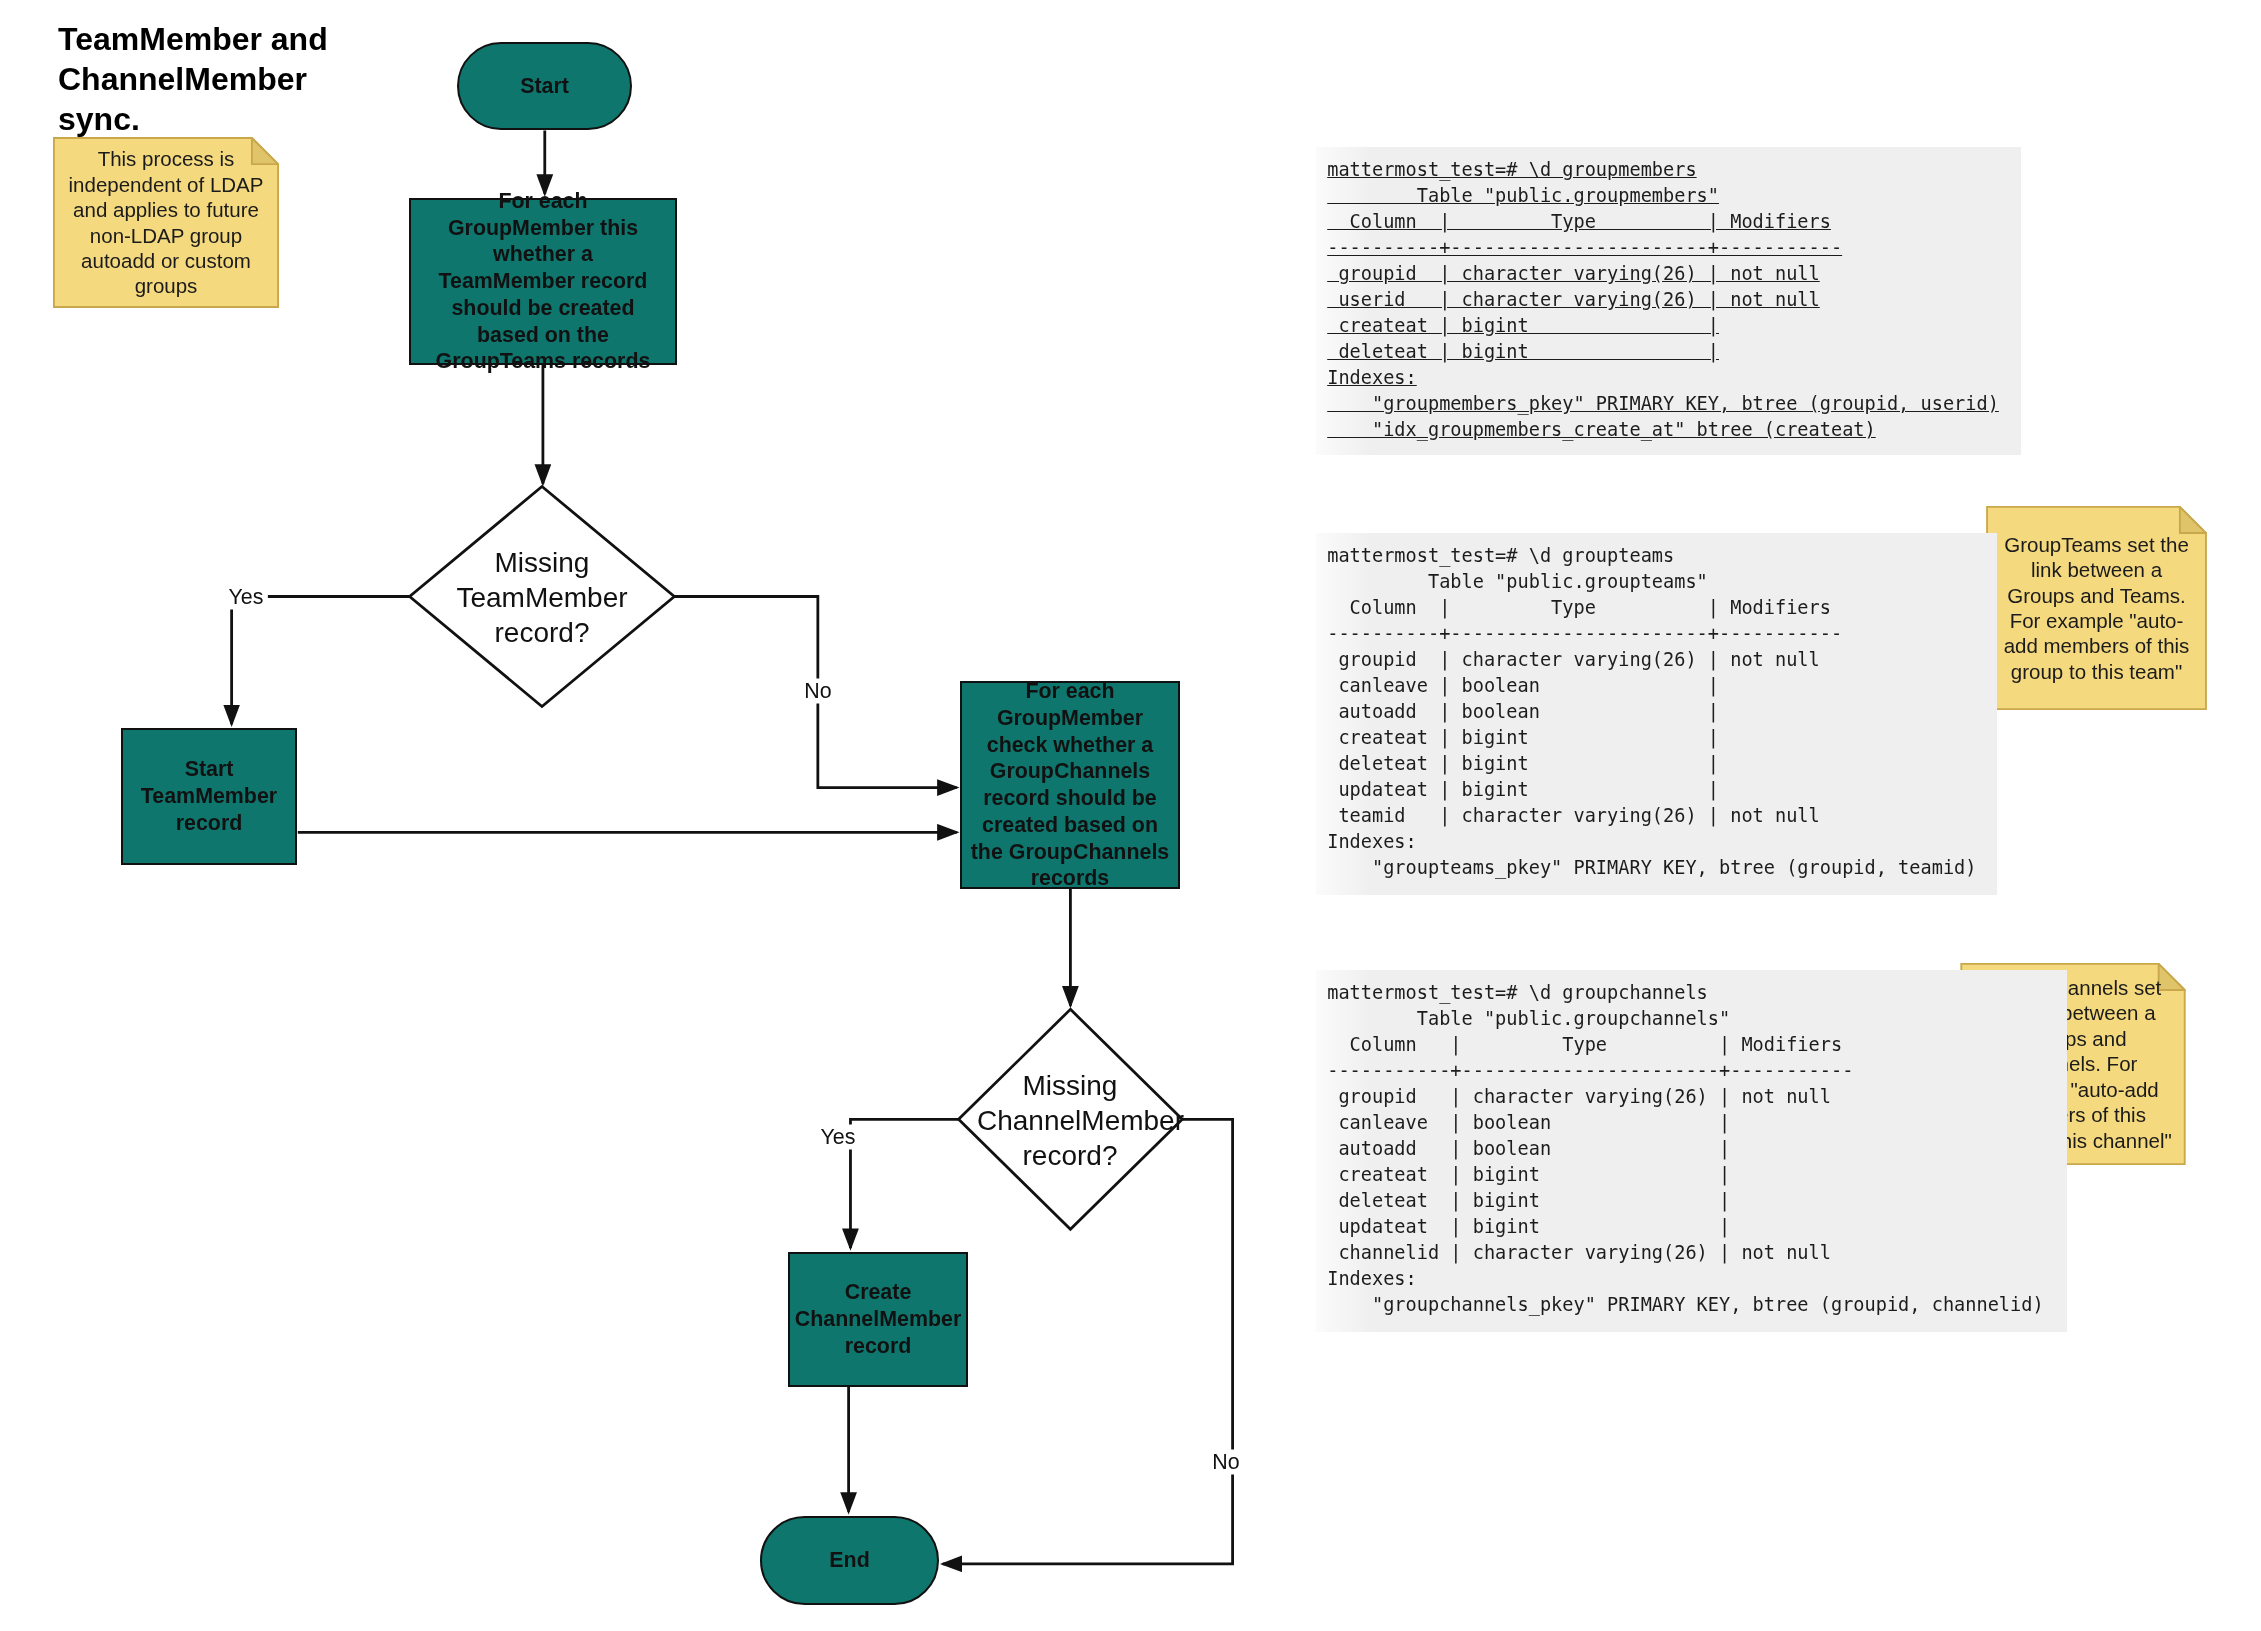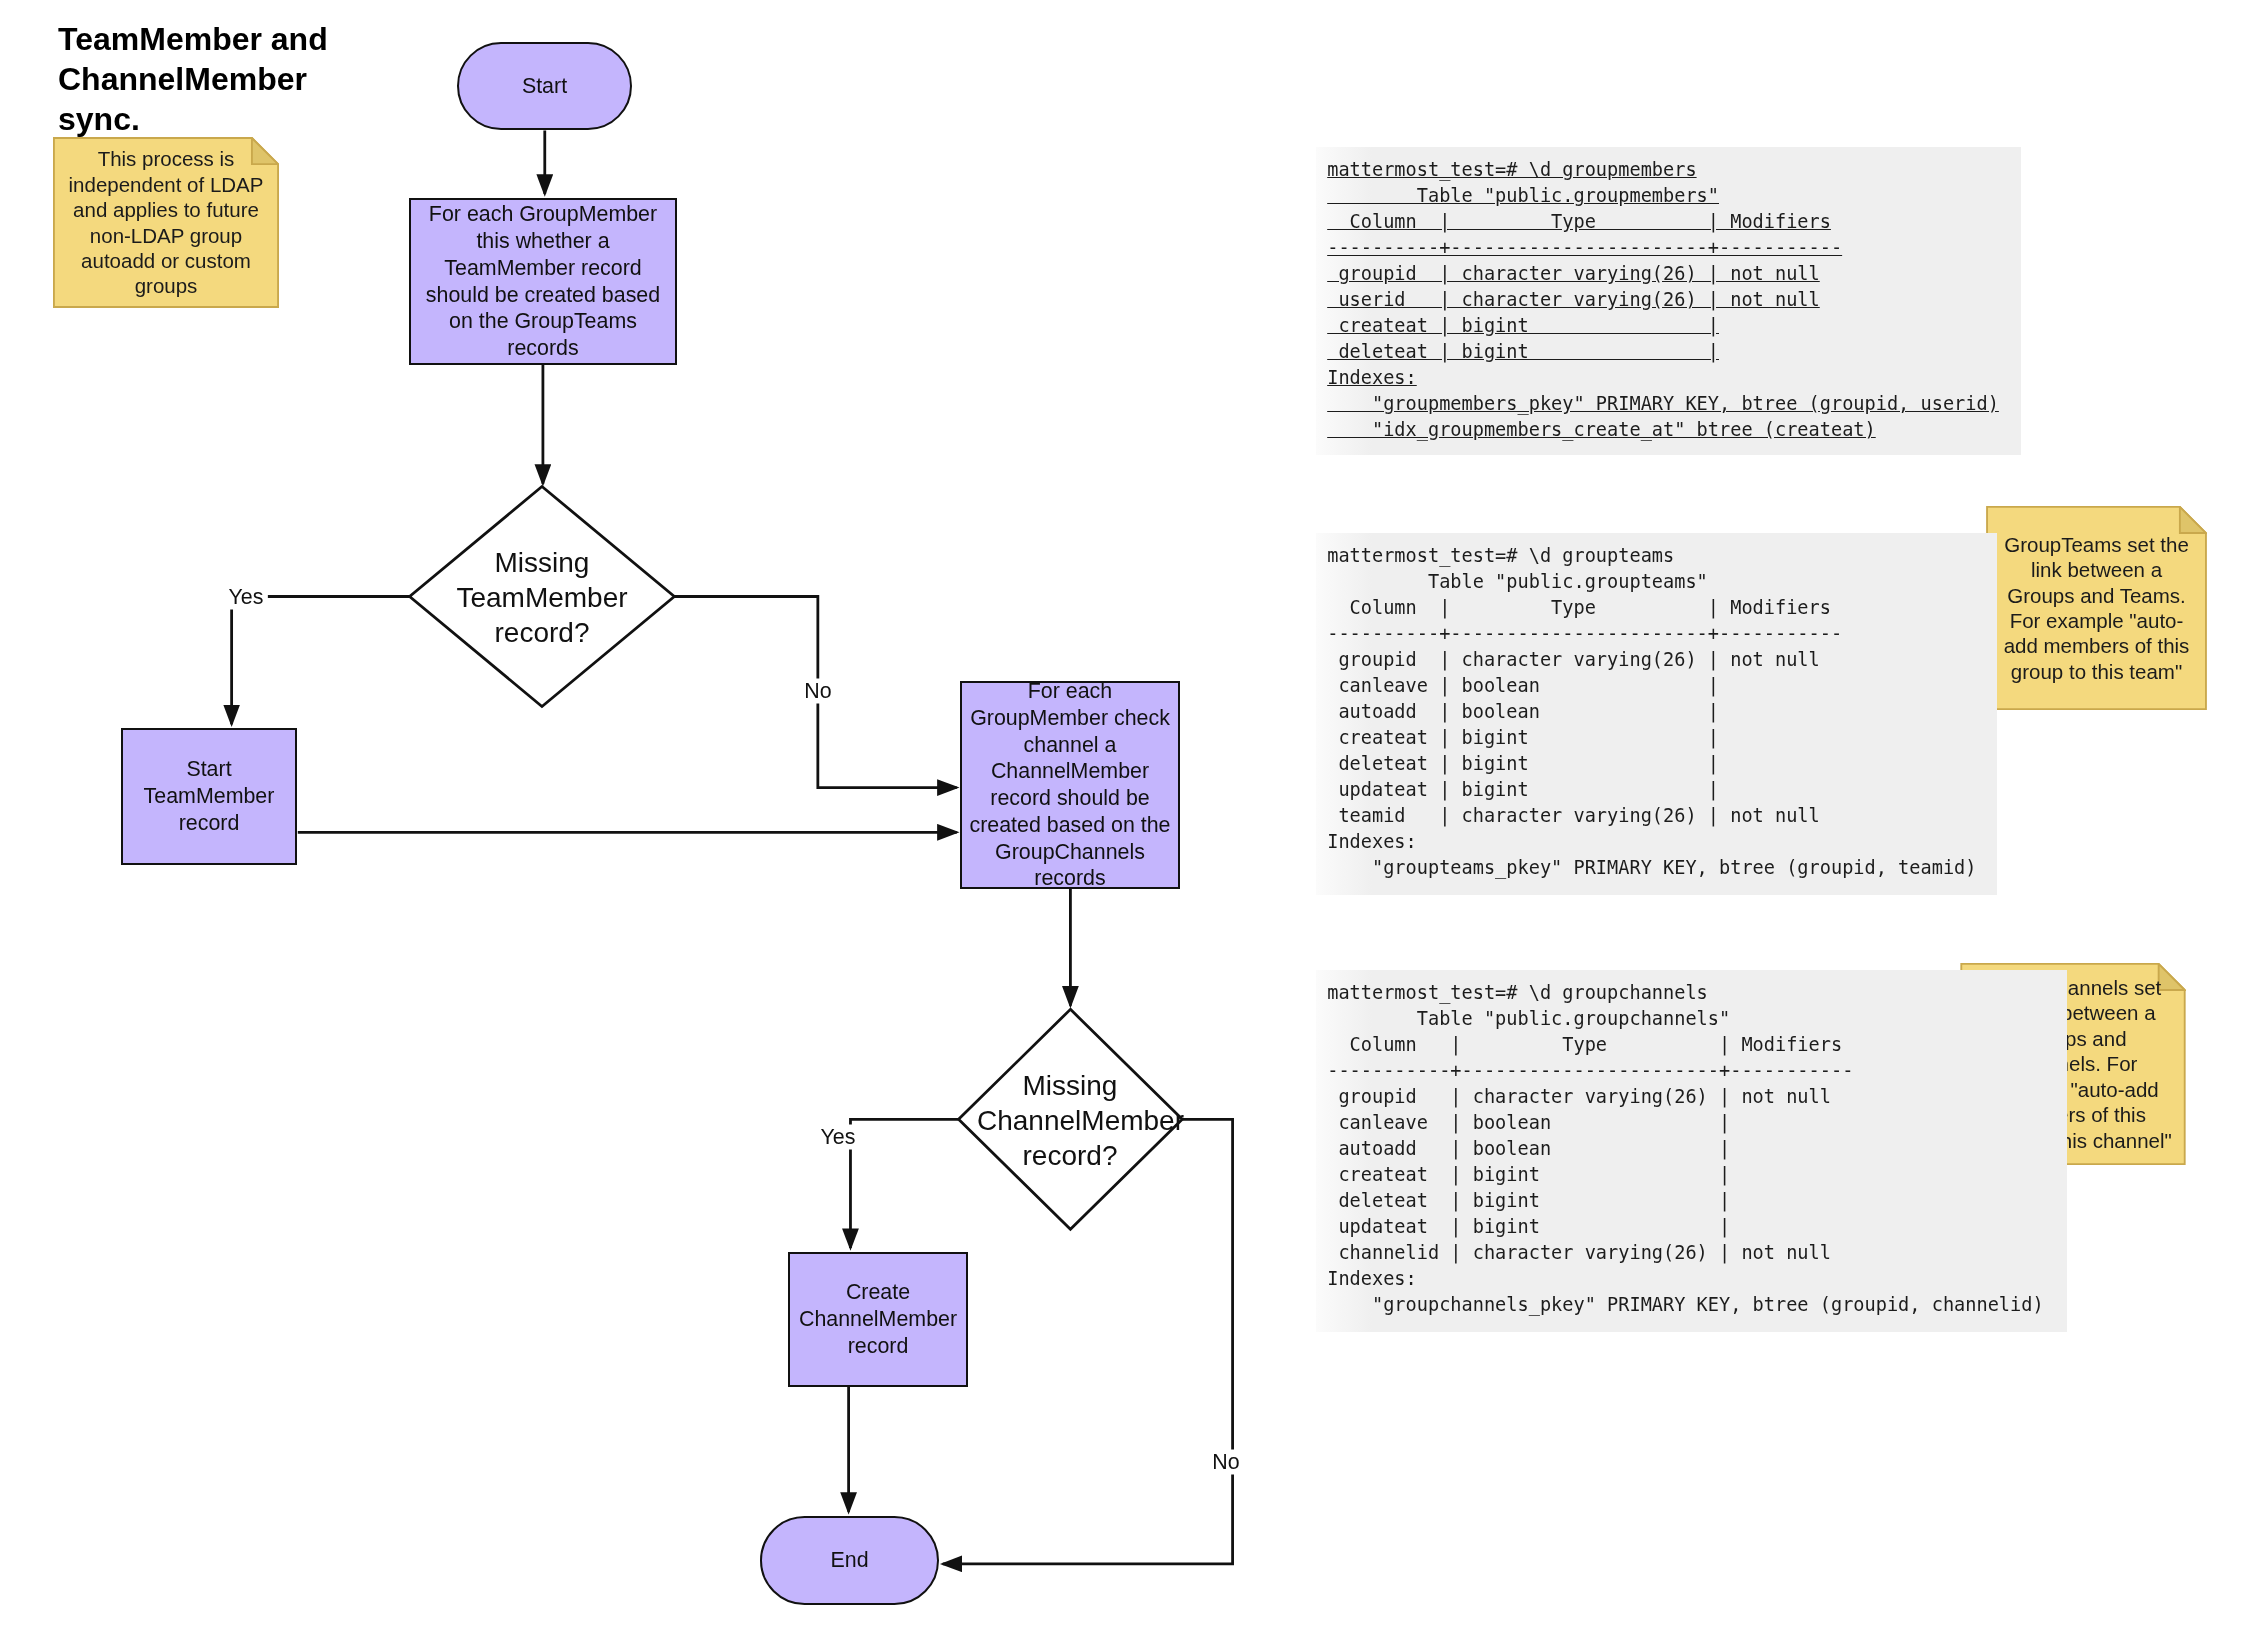--- a/index.html
+++ b/index.html
@@ -6,24 +6,24 @@
   body { width:2262px; height:1631px; position:relative; overflow:hidden;
          font-family:"Liberation Sans", sans-serif; color:#111; }
 
   .layer { position:absolute; left:0; top:0; }
 
   .title { position:absolute; left:58px; top:18.6px; width:336px;
            font-size:32px; font-weight:bold; line-height:1.26;
            text-align:left; white-space:pre-line; color:#000; }
 
   
-  .node { position:absolute; box-sizing:border-box; background:#c4b5fd;
+  .node { position:absolute; box-sizing:border-box; background:#0f766e;
           border:2.8px solid #111; display:flex; align-items:center;
           justify-content:center; text-align:center;
-          font-size:21.4px; line-height:1.25; }
+          font-size:21.4px; line-height:1.25;font-weight:bold; }
   .pill { border-radius:48px; }
 
   .diamond-text { position:absolute; transform:translate(-50%,-50%);
                   text-align:center; font-size:28px; line-height:1.25; }
 
   .edge-label { position:absolute; transform:translate(-50%,-50%);
                 background:#fff; padding:0 4.7px; font-size:21.4px; }
 
   
   .note { position:absolute; }
@@ -73,21 +73,21 @@
 ChannelMember sync.</div>
 
 <div class="node pill" style="left:457px; top:42px; width:175px; height:88px;">Start</div>
 
 <div class="node" style="left:409px; top:198px; width:268px; height:167px; padding:0 13px;">For each GroupMember this whether a TeamMember record should be created based on the GroupTeams records</div>
 
 <div class="diamond-text" style="left:542px; top:597px; width:252px;">Missing TeamMember record?</div>
 
 <div class="node" style="left:121px; top:728px; width:176px; height:137px; padding:0 18.6px;">Start TeamMember record</div>
 
-<div class="node" style="left:960px; top:681px; width:220px; height:208px; padding:0 3.7px;">For each GroupMember check channel a ChannelMember record should be created based on the GroupChannels records</div>
+<div class="node" style="left:960px; top:681px; width:220px; height:208px; padding:0 3.7px;">For each GroupMember check whether a GroupChannels record should be created based on the GroupChannels records</div>
 
 <div class="diamond-text" style="left:1070px; top:1120px; width:186px;">Missing ChannelMember record?</div>
 
 <div class="node" style="left:788px; top:1252px; width:180px; height:135px; padding:0 10px;">Create ChannelMember record</div>
 
 <div class="node pill" style="left:760px; top:1516px; width:179px; height:89px;">End</div>
 
 <div class="edge-label" style="left:246px; top:597px;">Yes</div>
 <div class="edge-label" style="left:818px; top:691px;">No</div>
 <div class="edge-label" style="left:838px; top:1137px;">Yes</div>

